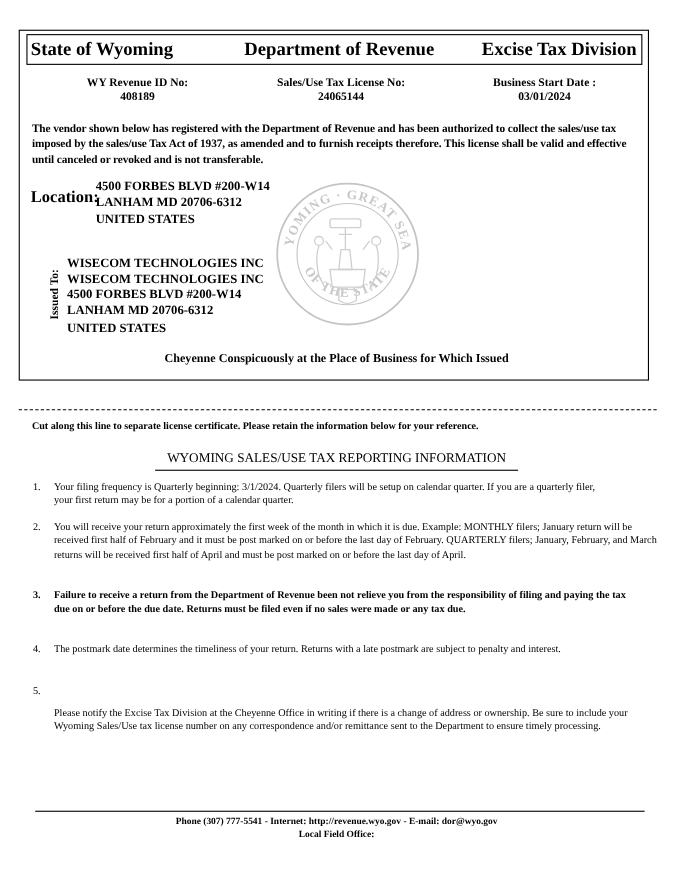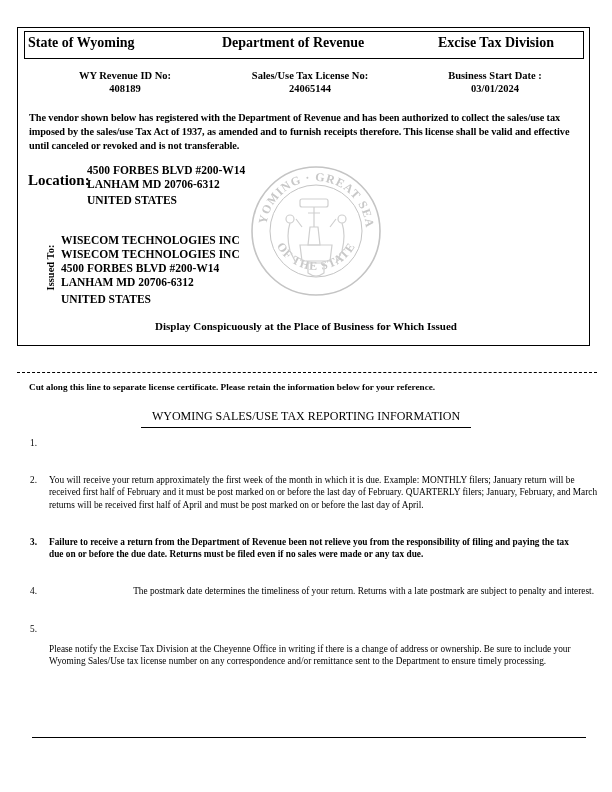--- a/index.html
+++ b/index.html
@@ -3,21 +3,21 @@
 <meta charset="utf-8">
 <style>
   html, body { margin:0; padding:0; background:#ffffff; }
   body { width:612px; height:792px; position:relative; overflow:hidden;
          font-family:"Liberation Serif", "DejaVu Serif", serif; color:#000; }
   .abs { position:absolute; }
 
   
   #cert { left:17px; top:27px; width:573px; height:319px; border:1px solid #000; box-sizing:border-box; }
   #hdrbox { left:24px; top:31px; width:560px; height:28px; border:1px solid #000; box-sizing:border-box; }
-  .hdr { top:35px; font-size:14px; font-weight:bold; white-space:nowrap; }
+  .hdr { top:35px; font-size:17px; font-weight:bold; white-space:nowrap; }
   .lbl { font-size:10.5px; font-weight:bold; text-align:center; line-height:13px; white-space:nowrap; }
   #auth { left:29px; top:111px; width:560px; font-size:10.3px; font-weight:bold; line-height:14px; letter-spacing:-0.1px; }
   .addr { font-size:11.5px; font-weight:bold; line-height:14px; white-space:nowrap; }
   #loc-label { left:28px; top:172px; font-size:15px; font-weight:bold; }
   #issued-label { left:20px; top:262px; font-size:10.5px; font-weight:bold; transform:rotate(-90deg); transform-origin:center; width:60px; text-align:center; }
   #seal { left:250px; top:165px; width:132px; height:132px; }
   #display { left:0; width:612px; top:320px; text-align:center; font-size:11px; font-weight:bold; }
 
   
   #cutline { left:17px; top:372px; width:580px; height:0; border-top:1.3px dashed #000; }
@@ -96,43 +96,46 @@
 
 <div id="issued-label" class="abs">Issued To:</div>
 <div class="abs addr" style="left:49px; top:233px;margin-left:12px;">
   <div>WISECOM TECHNOLOGIES INC</div>
   <div>WISECOM TECHNOLOGIES INC</div>
   <div>4500 FORBES BLVD #200-W14</div>
   <div>LANHAM MD 20706-6312</div>
   <div style="margin-top:3px;">UNITED STATES</div>
 </div>
 
-<div id="display" class="abs">Display Conspicuously at the Place of Business for Which Issued</div>
+<div id="display" class="abs">Cheyenne Conspicuously at the Place of Business for Which Issued</div>
 
 <div id="cutline" class="abs"></div>
 <div id="cuttext" class="abs">Cut along this line to separate license certificate. Please retain the information below for your reference.</div>
 
 <div id="info-title" class="abs">WYOMING SALES/USE TAX REPORTING INFORMATION</div>
 <div id="info-rule" class="abs"></div>
 
 <div class="abs item" style="top:437px;">
   <span class="num">1.</span>
+  <div class="txt" style="width:500px;">Your filing frequency is Quarterly beginning: 3/1/2024.  Quarterly filers will be setup on calendar quarter. If you are a quarterly filer, your first return may be for a portion of a calendar quarter.</div>
 </div>
 <div class="abs item" style="top:474px;">
   <span class="num">2.</span>
   <div class="txt" style="width:552px;">You will receive your return approximately the first week of the month in which it is due. Example: MONTHLY filers; January return will be received first half of February and it must be post marked on or before the last day of February. QUARTERLY filers; January, February, and March returns will be received first half of April and must be post marked on or before the last day of April.</div>
 </div>
 <div class="abs item b" style="top:536px;">
   <span class="num">3.</span>
   <div class="txt" style="width:525px;">Failure to receive a return from the Department of Revenue been not relieve you from the responsibility of filing and paying the tax due on or before the due date. Returns must be filed even if no sales were made or any tax due.</div>
 </div>
 <div class="abs item" style="top:585px;">
   <span class="num">4.</span>
-  <div class="txt" style="width:545px;text-align:right;">The postmark date determines the timeliness of your return. Returns with a late postmark are subject to penalty and interest.</div>
+  <div class="txt" style="width:545px;">The postmark date determines the timeliness of your return. Returns with a late postmark are subject to penalty and interest.</div>
 </div>
 <div class="abs item" style="top:623px;">
   <span class="num">5.</span>
   <div class="txt" style="width:530px;margin-top:20px;">Please notify the Excise Tax Division at the Cheyenne Office in writing if there is a change of address or ownership. Be sure to include your Wyoming Sales/Use tax license number on any correspondence and/or remittance sent to the Department to ensure timely processing.</div>
 </div>
 
 <div id="foot-rule" class="abs"></div>
 <div id="footer" class="abs">
+  <div>Phone (307) 777-5541 - Internet:  http://revenue.wyo.gov  -  E-mail:  dor@wyo.gov</div>
+  <div>Local Field Office:</div>
 </div>
 
 </body></html>

